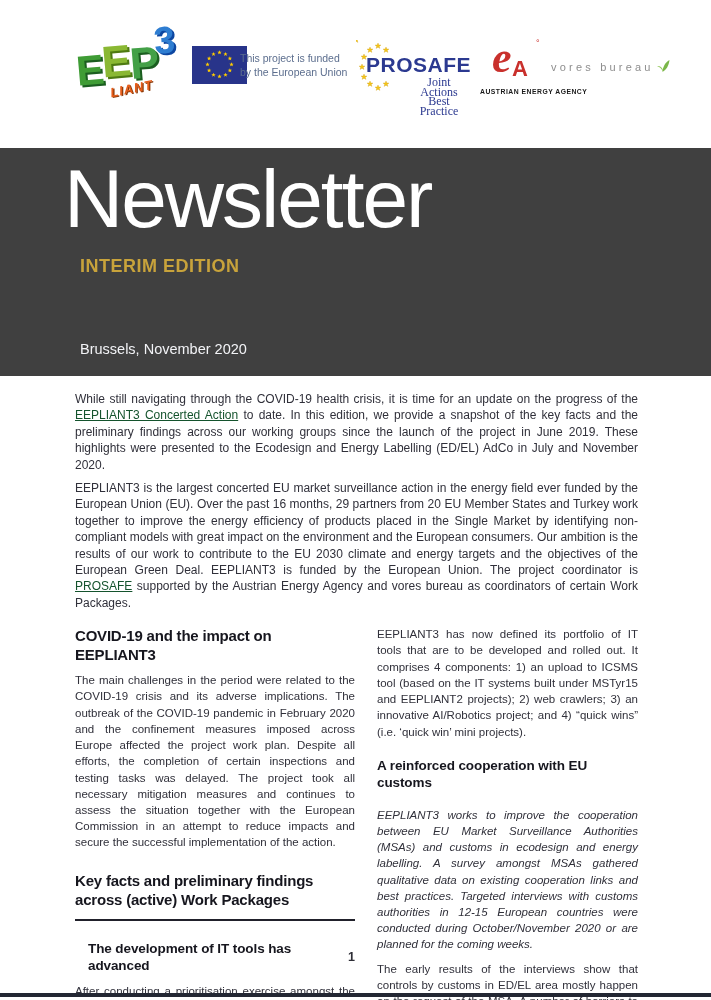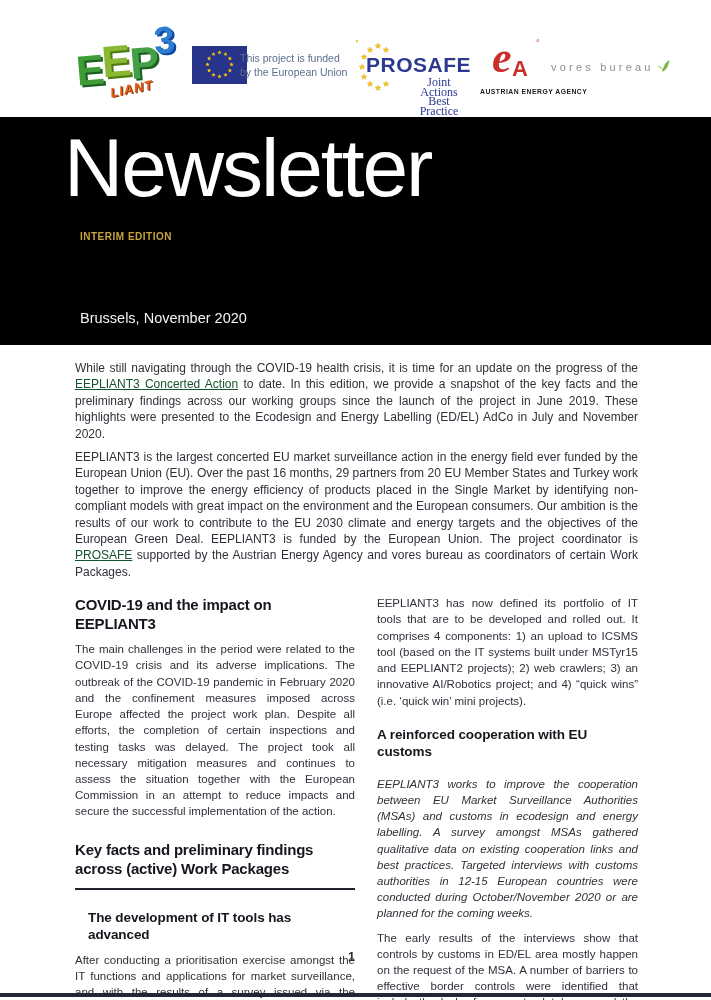--- a/index.html
+++ b/index.html
@@ -39,24 +39,24 @@
   .aea-a { position:absolute; left:32px; top:18px; font-size:22px; font-weight:900; color:#c9302c; }
   .aea-reg { position:absolute; left:56px; top:0px; font-size:9px; color:#c9302c; }
   .aea-caption { position:absolute; left:0px; top:50px; font-size:6.8px; font-weight:700;
                  letter-spacing:0.5px; color:#1a1a1a; white-space:nowrap; }
 
   .vores { position:absolute; left:551px; top:58px; display:flex; align-items:flex-end; }
   .vores-name { font-size:11px; letter-spacing:3.2px; color:#8e8e8e; }
   .leaf { margin-left:2px; }
 
   
-  .hero { position:relative; height:228px; background:#000000; }
+  .hero { position:relative; height:228px; background:#404040;margin-top:31px; }
   .hero-title { position:absolute; left:64px; top:6px; font-size:82px; font-weight:300;
                 letter-spacing:-2px; color:#ffffff; line-height:1.1; }
-  .hero-edition { position:absolute; left:80px; top:114px; font-size:10px; font-weight:700;
+  .hero-edition { position:absolute; left:80px; top:108px; font-size:18px; font-weight:700;
                   letter-spacing:0.5px; color:#c8a33b; }
   .hero-subtitle { position:absolute; left:80px; top:133px; font-size:16.5px; font-weight:700;
                    color:#ffffff; line-height:23px; }
   .hero-date { position:absolute; left:80px; top:193px; font-size:14.5px; color:#f2f3f6; }
 
   
   .content { padding:15px 73px 0 75px; }
   .intro p { font-size:12px; line-height:16.4px; text-align:justify; color:#30303a; }
   .intro p + p { margin-top:7px; }
   a.doclink { color:#14532d; text-decoration:underline; cursor:pointer; }

